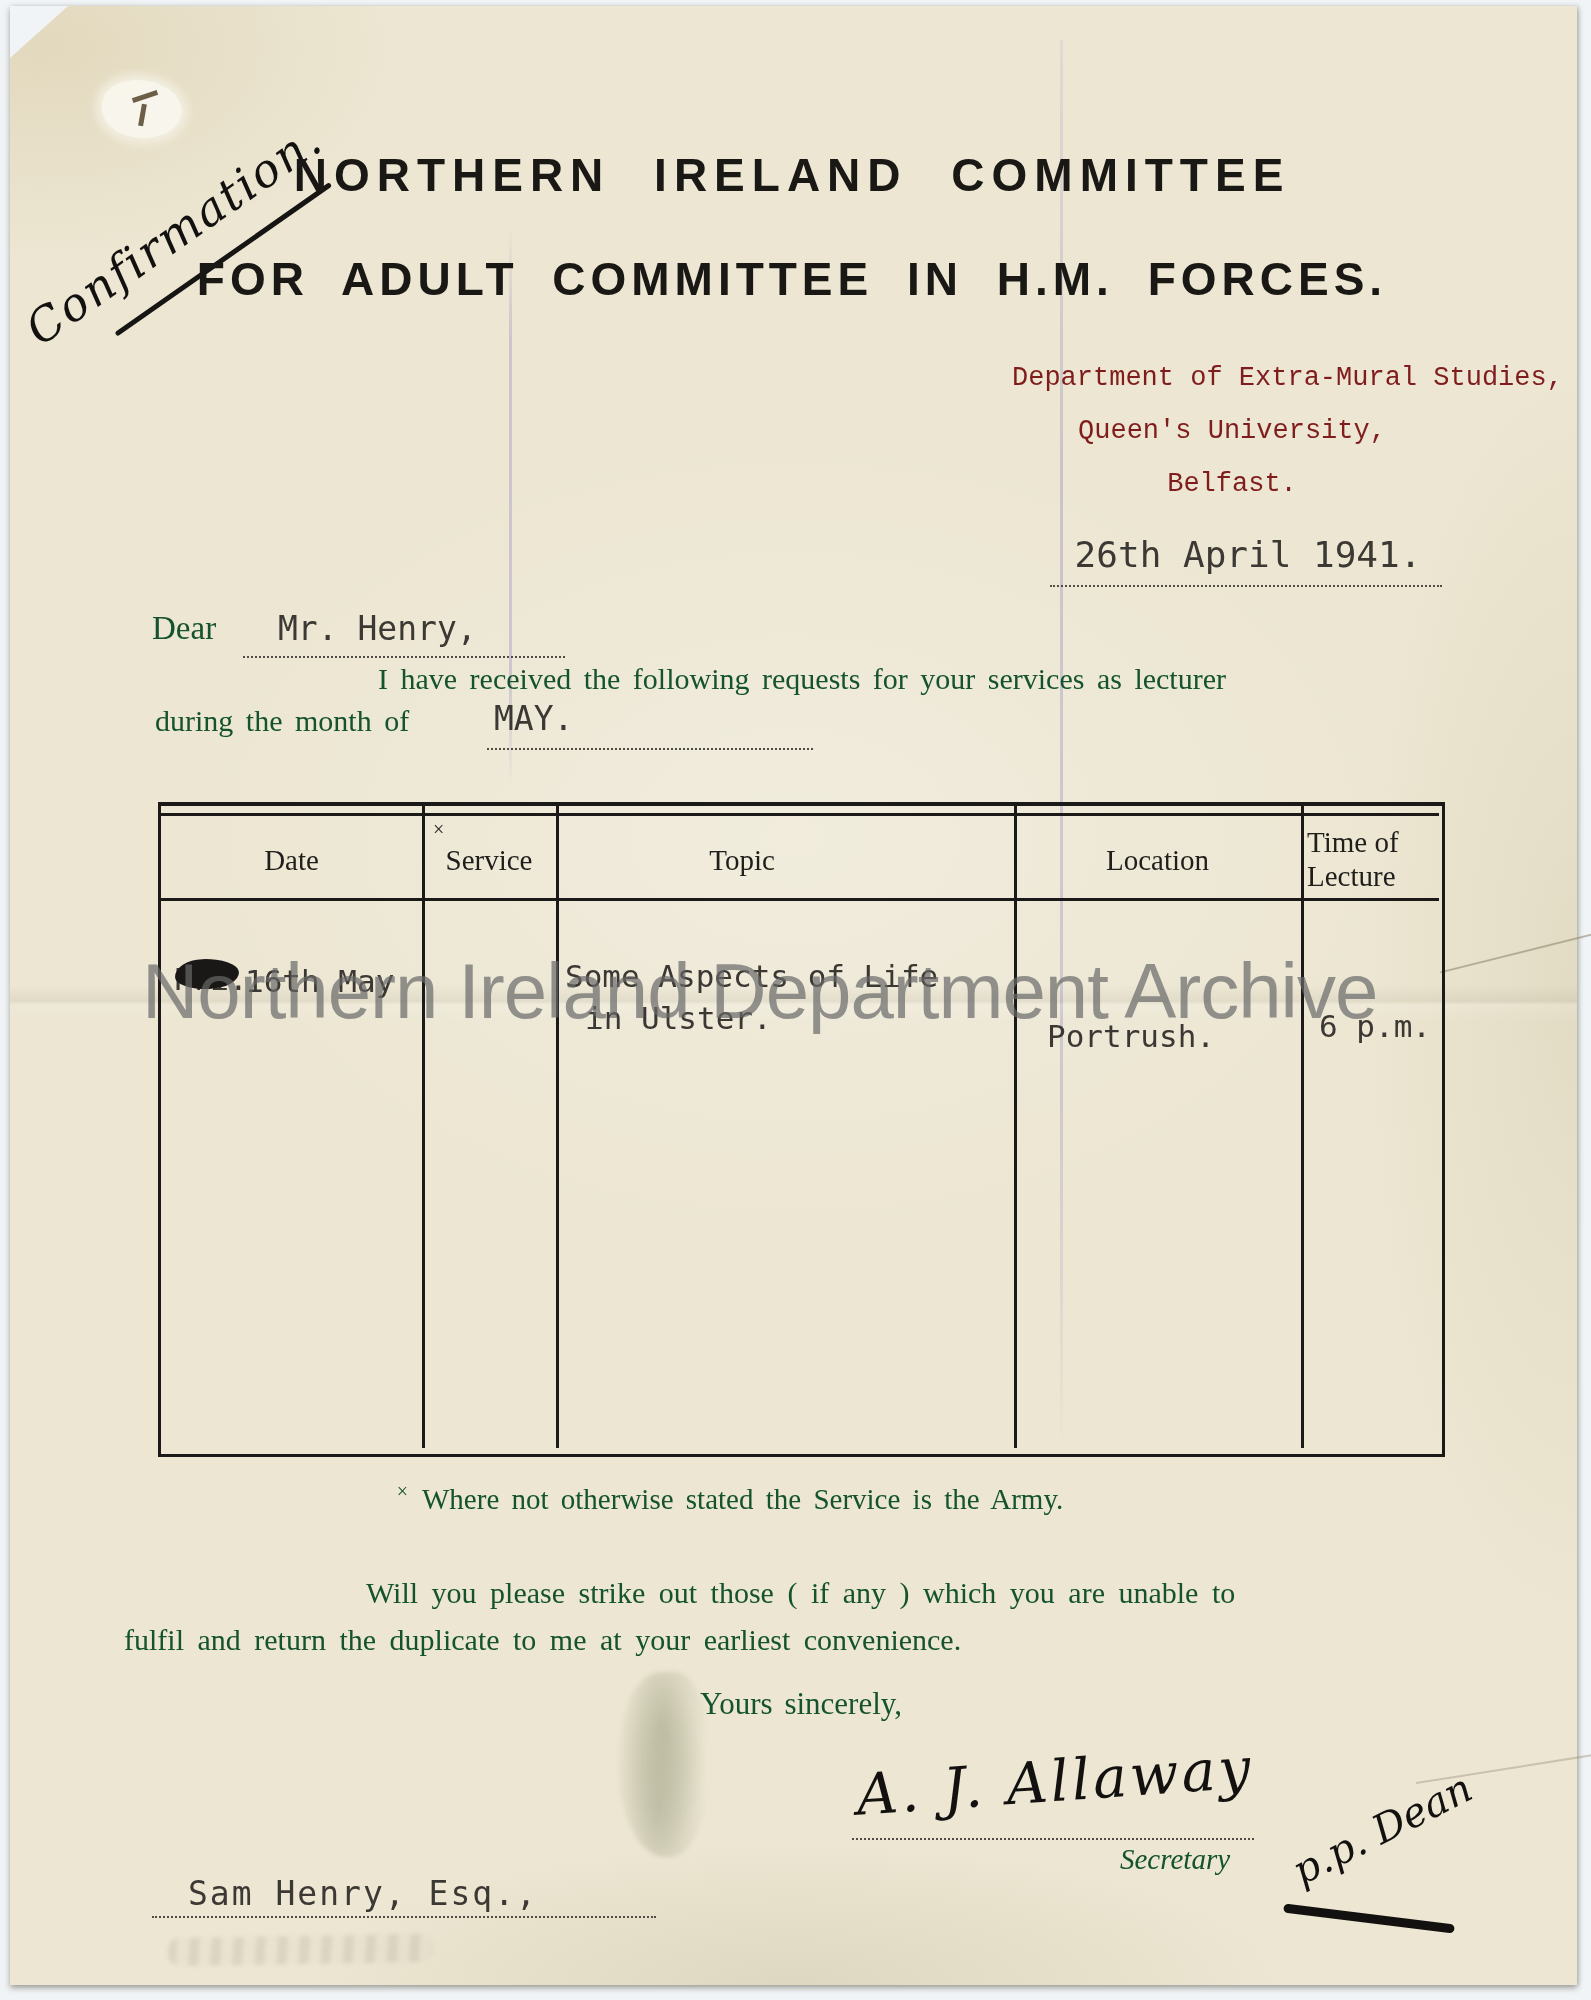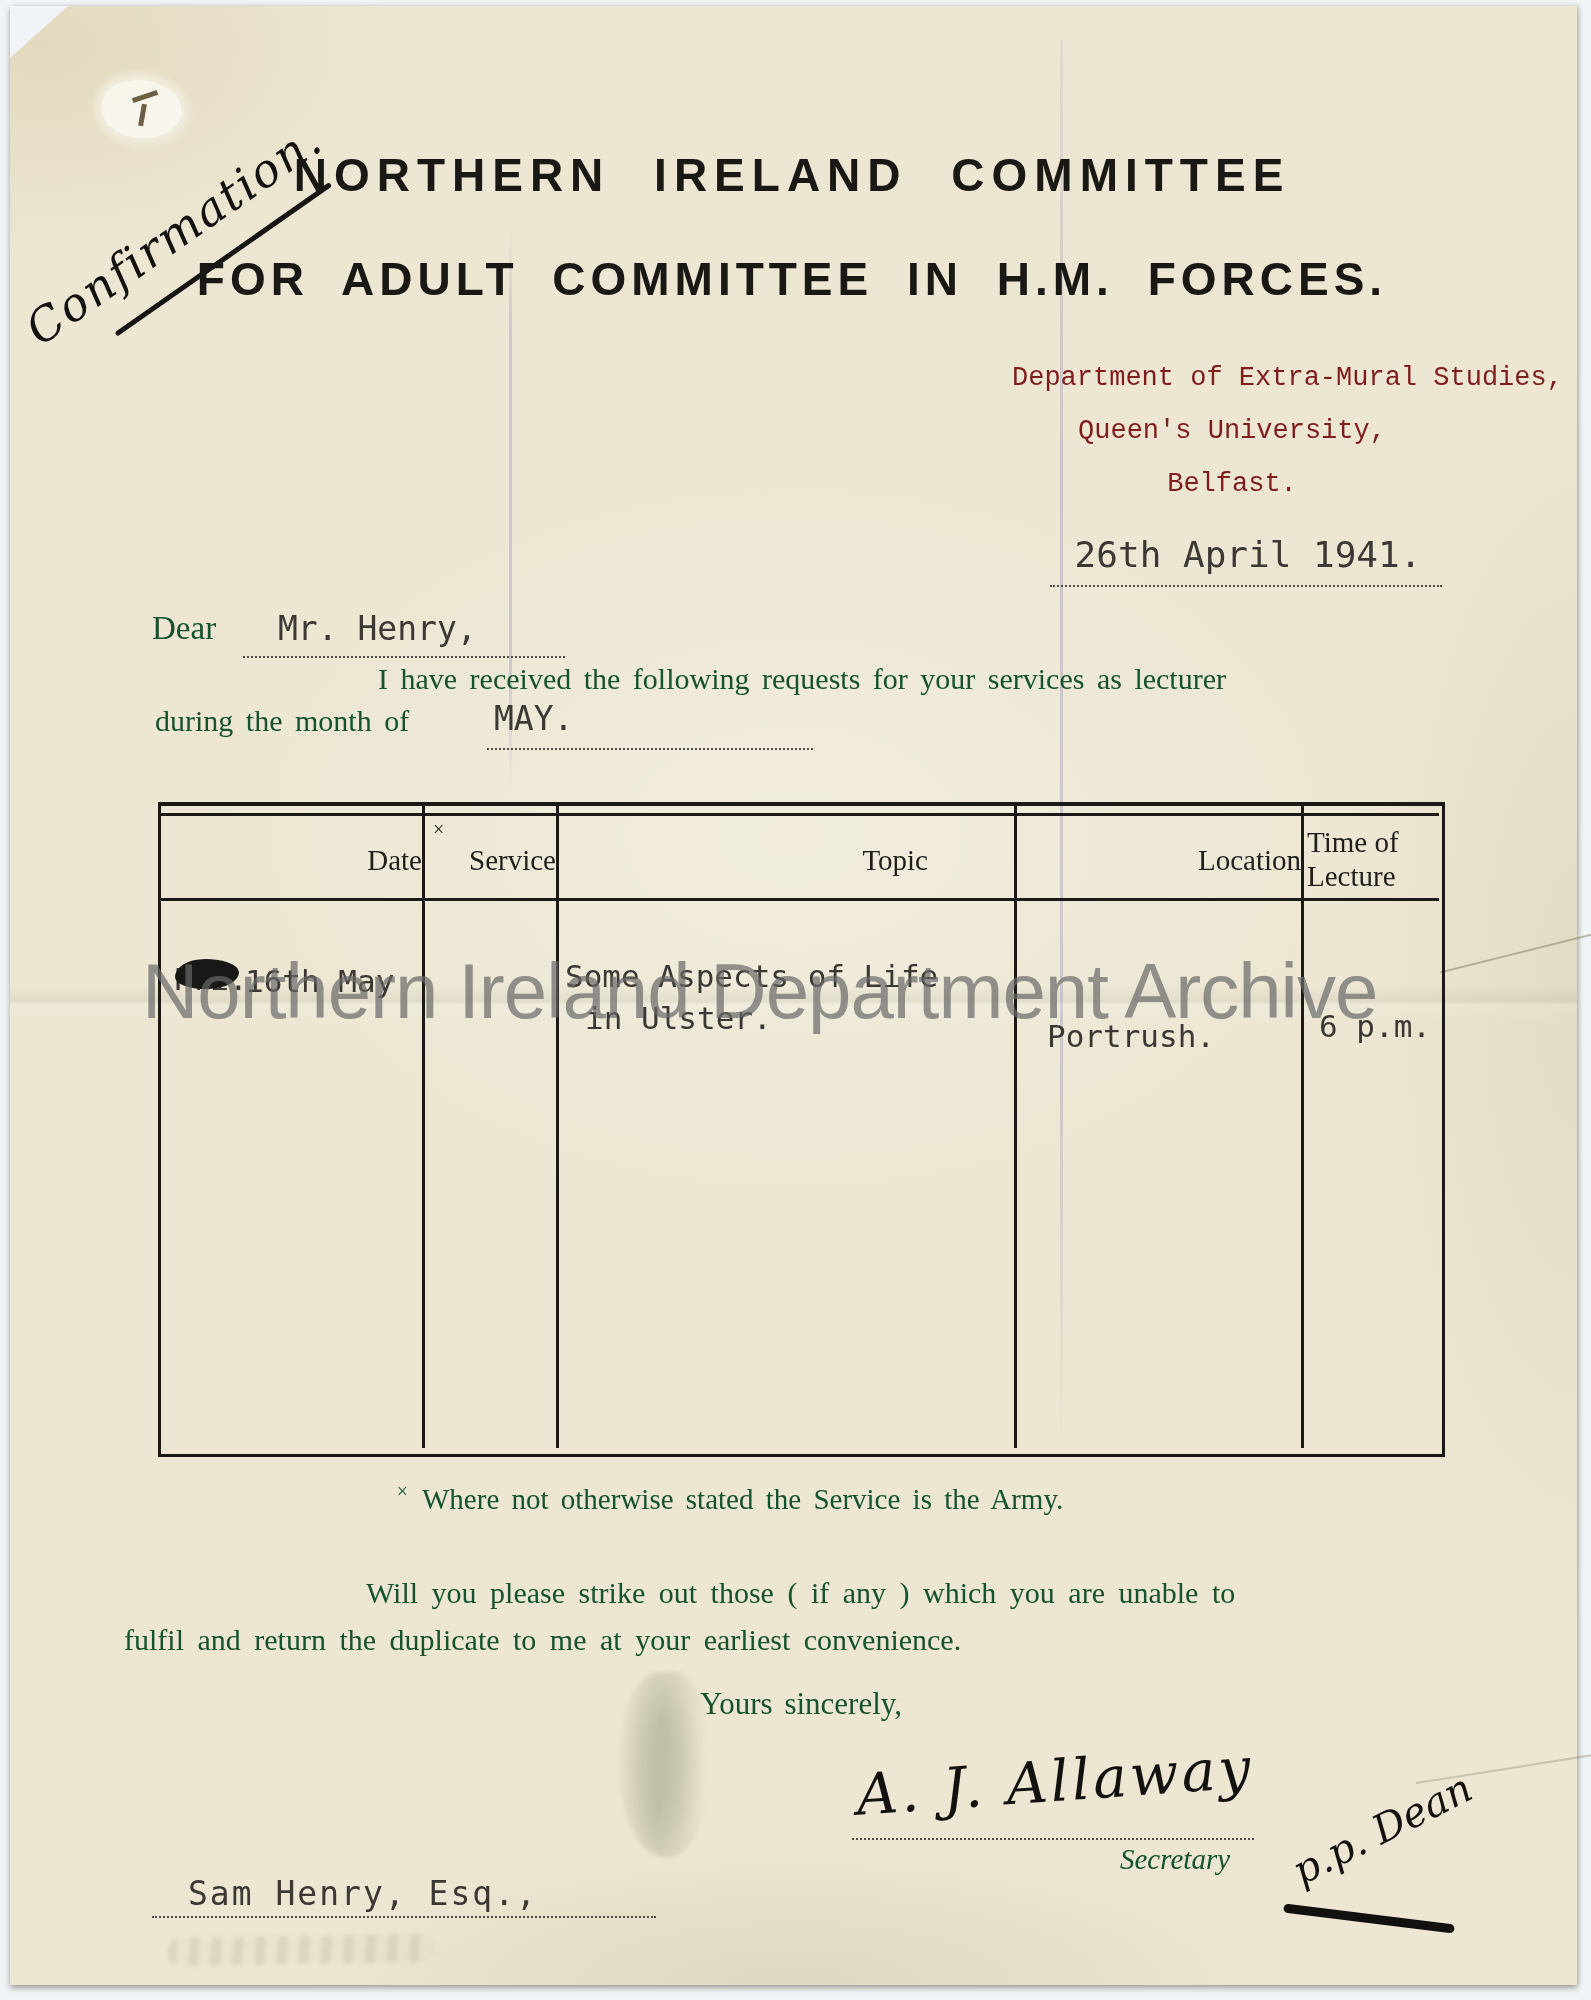--- a/index.html
+++ b/index.html
@@ -66,21 +66,21 @@
   .body1{left:378px;top:662px;font-size:30px;word-spacing:5px;}
   .body2{left:155px;top:704px;font-size:30px;word-spacing:5px;}
   .body-month{left:494px;top:699px;font-size:33px;}
 
   
   .tbl{position:absolute;left:158px;top:802px;width:1281px;height:648px;
     border:3px solid #1b1a18;border-top-width:4px;}
   .tbl-inner-top{position:absolute;left:-3px;top:7px;width:1281px;height:3px;background:#1b1a18;}
   .tbl-hsep{position:absolute;left:-3px;top:92px;width:1281px;height:3px;background:#1b1a18;}
   .tbl-v{position:absolute;top:0;width:3px;height:642px;background:#1b1a18;}
-  .th{position:absolute;top:38px;text-align:right;font-size:29px;color:#1f1e1b;font-family:"Liberation Serif",serif;}
+  .th{position:absolute;top:38px;text-align:center;font-size:29px;color:#1f1e1b;font-family:"Liberation Serif",serif;}
   .td{position:absolute;font-family:"DejaVu Sans Mono",monospace;font-size:31px;color:#3b3834;white-space:nowrap;}
   .blob{position:absolute;left:14px;top:153px;width:64px;height:30px;background:#191817;
     border-radius:46% 60% 50% 55%/60% 50% 55% 45%;transform:rotate(-2deg);}
 
   .watermark{position:absolute;left:142px;top:946px;font-family:"Liberation Sans",sans-serif;
     font-size:78px;font-weight:500;letter-spacing:-1px;color:rgba(104,104,104,0.70);
     white-space:nowrap;z-index:6;}
 
   .footnote{left:248px;width:964px;top:1480px;text-align:center;font-size:29px;word-spacing:5px;}
   .footnote sup{font-size:20px;margin-right:14px;}

